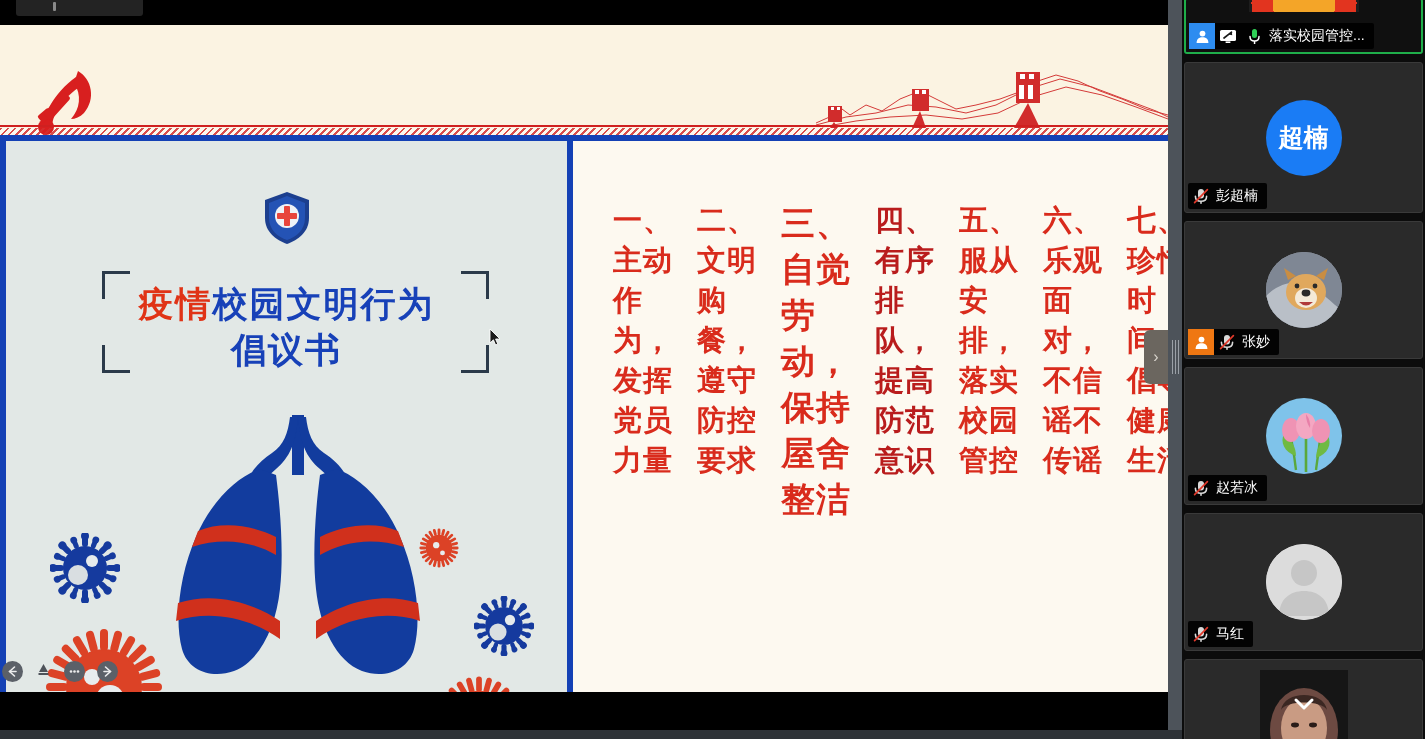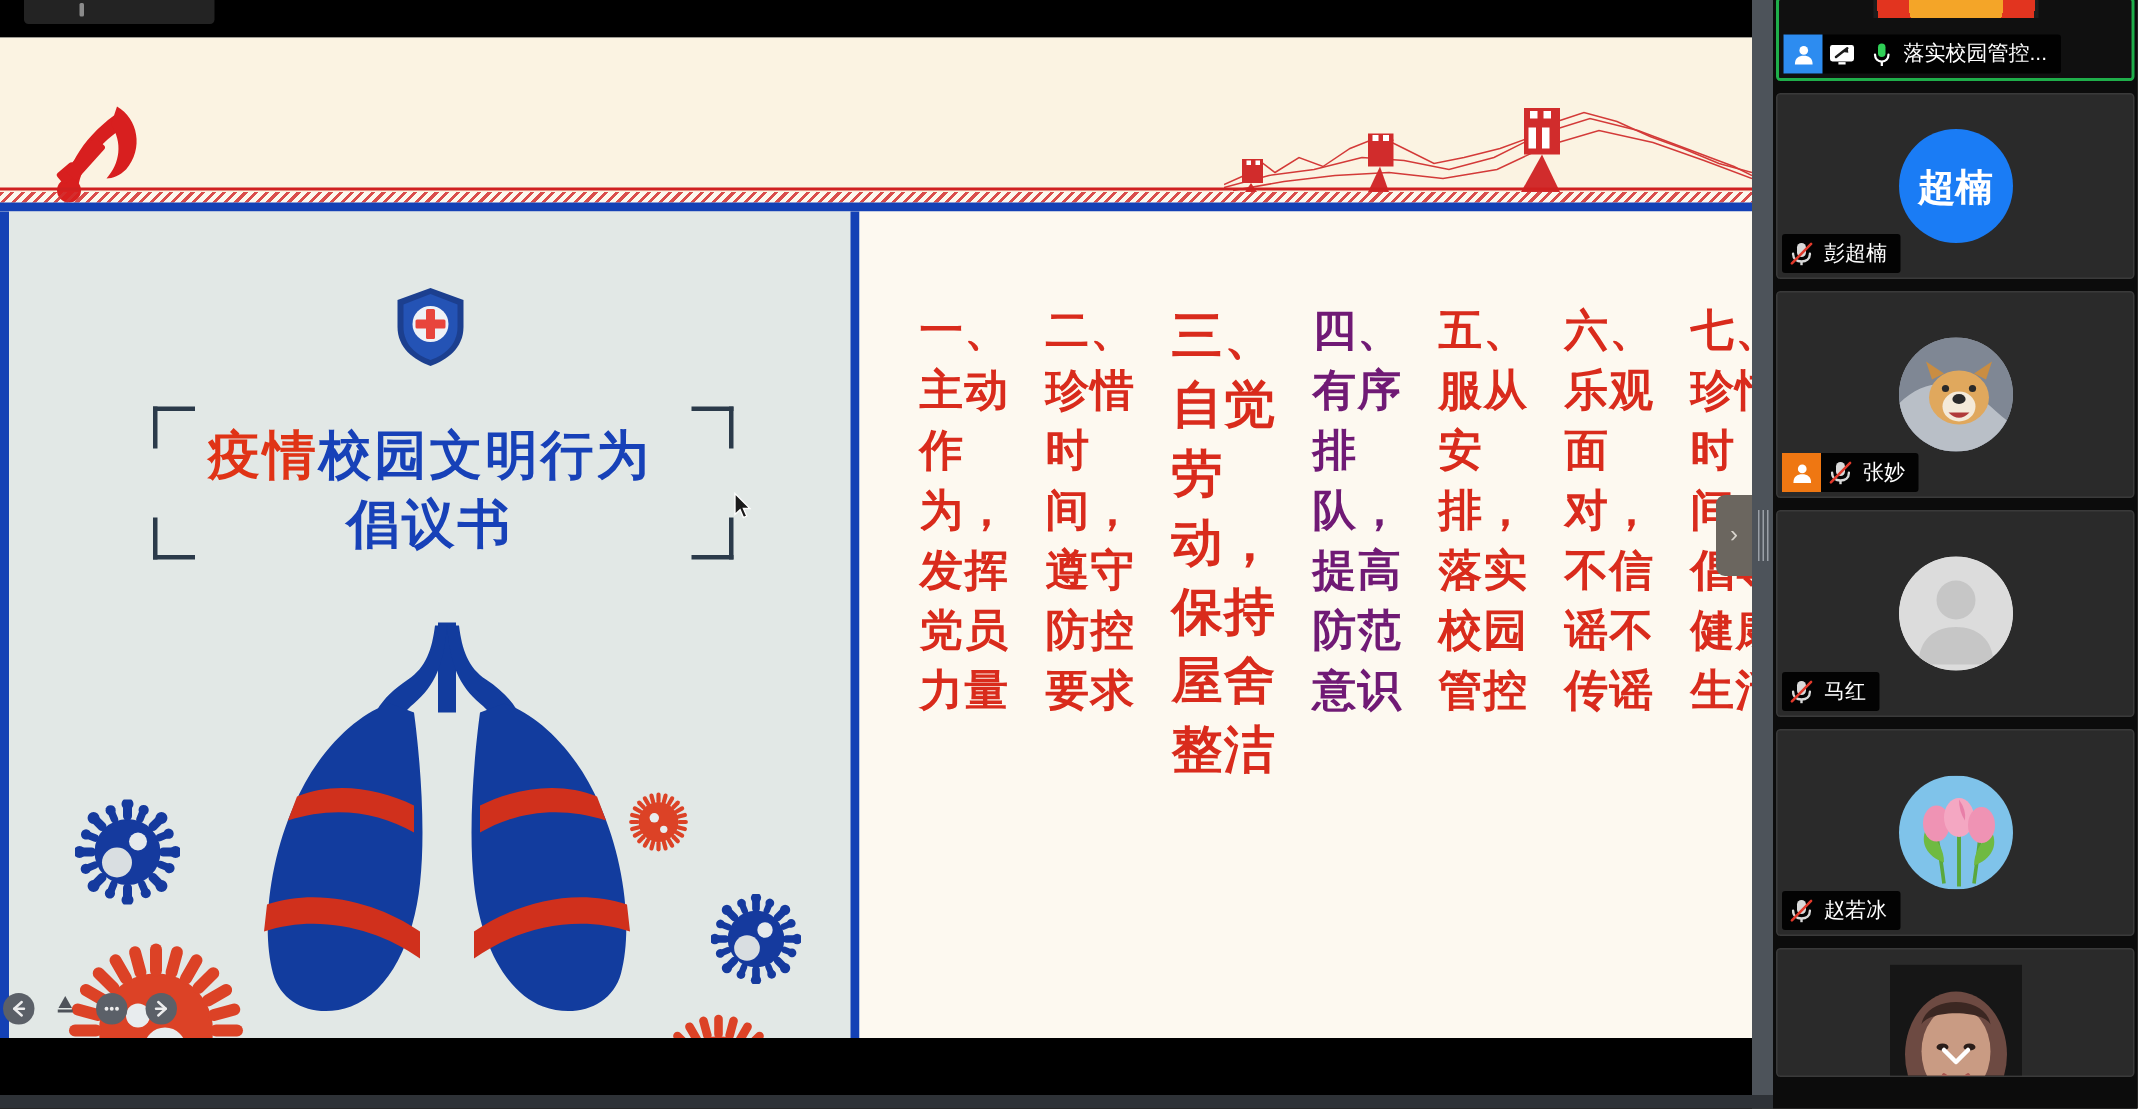--- a/index.html
+++ b/index.html
@@ -405,23 +405,23 @@
             <path d="M230 118 C206 108 176 112 152 124 L152 142 C176 128 206 124 236 134 Z" fill="#d0301c"></path>
             <path d="M10 190 C46 178 86 190 112 208 L112 226 C84 206 44 196 8 208 Z" fill="#d0301c"></path>
             <path d="M250 190 C214 178 174 190 148 208 L148 226 C176 206 216 196 252 208 Z" fill="#d0301c"></path>
           </svg>
 
         </div>
 
         <div id="panel-right">
           <div id="pledge-list" style="padding:60px 0 0 40px; display:flex; gap:24px;">
             <div style="font-size:29px;font-weight:700;color:#d92b1c;letter-spacing:1px;">一、主动作为，发挥党员力量</div>
-            <div style="font-size:29px;font-weight:700;color:#d92b1c;letter-spacing:1px;">二、珍惜时间，遵守防控要求</div>
+            <div style="font-size:29px;font-weight:700;color:#d92b1c;letter-spacing:1px;">二、文明购餐，遵守防控要求</div>
             <div style="font-size:34px;font-weight:700;color:#d92b1c;letter-spacing:1px;">三、自觉劳动，保持屋舍整洁</div>
-            <div style="font-size:29px;font-weight:700;color:#701a75;letter-spacing:1px;">四、有序排队，提高防范意识</div>
+            <div style="font-size:29px;font-weight:700;color:#b91c1c;letter-spacing:1px;">四、有序排队，提高防范意识</div>
             <div style="font-size:29px;font-weight:700;color:#d92b1c;letter-spacing:1px;font-family:Liberation Mono, monospace;">五、服从安排，落实校园管控</div>
             <div style="font-size:29px;font-weight:700;color:#d92b1c;letter-spacing:1px;">六、乐观面对，不信谣不传谣</div>
             <div style="font-size:29px;font-weight:700;color:#d92b1c;letter-spacing:1px;">七、珍惜时间，倡导健康生活</div>
           </div>
         </div>
       </div>
 
       <div id="slide-nav">
         <span class="navbtn">
           <svg width="13" height="13" viewBox="0 0 13 13">
@@ -492,21 +492,21 @@
           <svg width="15" height="17" viewBox="0 0 15 17">
               <rect x="5" y="1" width="5" height="9" rx="2.5" fill="#2fd056"></rect>
               <path d="M3 8.4 C3 11.5 5 13 7.5 13 C10 13 12 11.5 12 8.4" stroke="#fff" stroke-width="1.5" fill="none" stroke-linecap="round"></path>
               <rect x="6.8" y="13" width="1.5" height="3" fill="#fff"></rect>
             </svg>
         </span>
         <span class="pname">落实校园管控...</span>
       </div>
     </div>
 
-    <div class="tile" style="height:124px;">
+    <div class="tile" style="height:151px;">
       <div class="avatar-wrap">
         <div class="circle-av" style="width:76px;height:76px;background:#1a7cf5;color:#fff;font-size:25px;font-weight:700;">超楠</div>
       </div>
       <div class="badge-row">
         <span class="mic">
           <svg width="18" height="18" viewBox="0 0 18 18">
               <rect x="6" y="2" width="6" height="9.4" rx="3" fill="#d9d9d9"></rect>
               <path d="M3.4 9.2 C3.4 12.6 5.8 14.3 9 14.3 C12.2 14.3 14.6 12.6 14.6 9.2" stroke="#d9d9d9" stroke-width="1.6" fill="none" stroke-linecap="round"></path>
               <rect x="8.2" y="14.2" width="1.6" height="2.6" fill="#d9d9d9"></rect>
               <path d="M2.6 15.6 L15.4 2.6" stroke="#e0392b" stroke-width="1.7" stroke-linecap="round"></path>
@@ -547,43 +547,20 @@
               <rect x="8.2" y="14.2" width="1.6" height="2.6" fill="#d9d9d9"></rect>
               <path d="M2.6 15.6 L15.4 2.6" stroke="#e0392b" stroke-width="1.7" stroke-linecap="round"></path>
             </svg>
         </span>
         <span class="pname">张妙</span>
       </div>
     </div>
 
     <div class="tile" style="height:138px;">
       <div class="avatar-wrap">
-        <div class="circle-av" style="width:76px;height:76px;background:#dcdcdc;overflow:hidden;">
-          <svg width="76" height="76" viewBox="0 0 76 76">
-            <circle cx="38" cy="38" r="38" fill="#dcdcdc"></circle>
-            <circle cx="38" cy="29" r="13" fill="#c6c6c6"></circle>
-            <path d="M13 72 C13 55 24 47 38 47 C52 47 63 55 63 72 Z" fill="#c6c6c6"></path>
-          </svg>
-        </div>
-      </div>
-      <div class="badge-row">
-        <span class="mic">
-          <svg width="18" height="18" viewBox="0 0 18 18">
-              <rect x="6" y="2" width="6" height="9.4" rx="3" fill="#d9d9d9"></rect>
-              <path d="M3.4 9.2 C3.4 12.6 5.8 14.3 9 14.3 C12.2 14.3 14.6 12.6 14.6 9.2" stroke="#d9d9d9" stroke-width="1.6" fill="none" stroke-linecap="round"></path>
-              <rect x="8.2" y="14.2" width="1.6" height="2.6" fill="#d9d9d9"></rect>
-              <path d="M2.6 15.6 L15.4 2.6" stroke="#e0392b" stroke-width="1.7" stroke-linecap="round"></path>
-            </svg>
-        </span>
-        <span class="pname">马红</span>
-      </div>
-    </div>
-
-    <div class="tile" style="height:138px;">
-      <div class="avatar-wrap">
         <div class="circle-av" style="width:76px;height:76px;overflow:hidden;">
           <svg width="76" height="76" viewBox="0 0 76 76">
             <rect width="76" height="76" fill="#7fc3ea"></rect>
             <path d="M30 72 C28 56 26 44 24 36" stroke="#5aa83c" stroke-width="2.4" fill="none"></path>
             <path d="M40 74 C40 56 40 44 40 34" stroke="#5aa83c" stroke-width="2.6" fill="none"></path>
             <path d="M50 72 C52 56 54 46 54 38" stroke="#5aa83c" stroke-width="2.4" fill="none"></path>
             <path d="M30 58 C18 54 14 44 18 36 C26 42 30 50 30 58 Z" fill="#6fba42"></path>
             <path d="M50 60 C62 56 66 46 62 38 C54 44 50 52 50 60 Z" fill="#6fba42"></path>
             <ellipse cx="25" cy="32" rx="9" ry="12" fill="#ef93b4"></ellipse>
             <ellipse cx="40" cy="28" rx="10" ry="13" fill="#f4a7c2"></ellipse>
@@ -598,20 +575,43 @@
               <rect x="6" y="2" width="6" height="9.4" rx="3" fill="#d9d9d9"></rect>
               <path d="M3.4 9.2 C3.4 12.6 5.8 14.3 9 14.3 C12.2 14.3 14.6 12.6 14.6 9.2" stroke="#d9d9d9" stroke-width="1.6" fill="none" stroke-linecap="round"></path>
               <rect x="8.2" y="14.2" width="1.6" height="2.6" fill="#d9d9d9"></rect>
               <path d="M2.6 15.6 L15.4 2.6" stroke="#e0392b" stroke-width="1.7" stroke-linecap="round"></path>
             </svg>
         </span>
         <span class="pname">赵若冰</span>
       </div>
     </div>
 
+    <div class="tile" style="height:138px;">
+      <div class="avatar-wrap">
+        <div class="circle-av" style="width:76px;height:76px;background:#dcdcdc;overflow:hidden;">
+          <svg width="76" height="76" viewBox="0 0 76 76">
+            <circle cx="38" cy="38" r="38" fill="#dcdcdc"></circle>
+            <circle cx="38" cy="29" r="13" fill="#c6c6c6"></circle>
+            <path d="M13 72 C13 55 24 47 38 47 C52 47 63 55 63 72 Z" fill="#c6c6c6"></path>
+          </svg>
+        </div>
+      </div>
+      <div class="badge-row">
+        <span class="mic">
+          <svg width="18" height="18" viewBox="0 0 18 18">
+              <rect x="6" y="2" width="6" height="9.4" rx="3" fill="#d9d9d9"></rect>
+              <path d="M3.4 9.2 C3.4 12.6 5.8 14.3 9 14.3 C12.2 14.3 14.6 12.6 14.6 9.2" stroke="#d9d9d9" stroke-width="1.6" fill="none" stroke-linecap="round"></path>
+              <rect x="8.2" y="14.2" width="1.6" height="2.6" fill="#d9d9d9"></rect>
+              <path d="M2.6 15.6 L15.4 2.6" stroke="#e0392b" stroke-width="1.7" stroke-linecap="round"></path>
+            </svg>
+        </span>
+        <span class="pname">马红</span>
+      </div>
+    </div>
+
     <div class="tile" style="height:86px;">
       <div class="avatar-wrap" style="position:relative;">
         <div style="position:absolute;left:50%;margin-left:-44px;top:10px;width:88px;height:100px;overflow:hidden;">
           <svg width="88" height="100" viewBox="0 0 88 100">
             <rect width="88" height="100" fill="#161616"></rect>
             <ellipse cx="44" cy="60" rx="34" ry="42" fill="#6d4a42"></ellipse>
             <ellipse cx="44" cy="58" rx="23" ry="30" fill="#c99b83"></ellipse>
             <path d="M21 40 C24 20 64 20 67 40 C62 30 26 30 21 40 Z" fill="#3b2722"></path>
             <ellipse cx="35" cy="55" rx="4" ry="2.4" fill="#2a1d19"></ellipse>
             <ellipse cx="53" cy="55" rx="4" ry="2.4" fill="#2a1d19"></ellipse>

